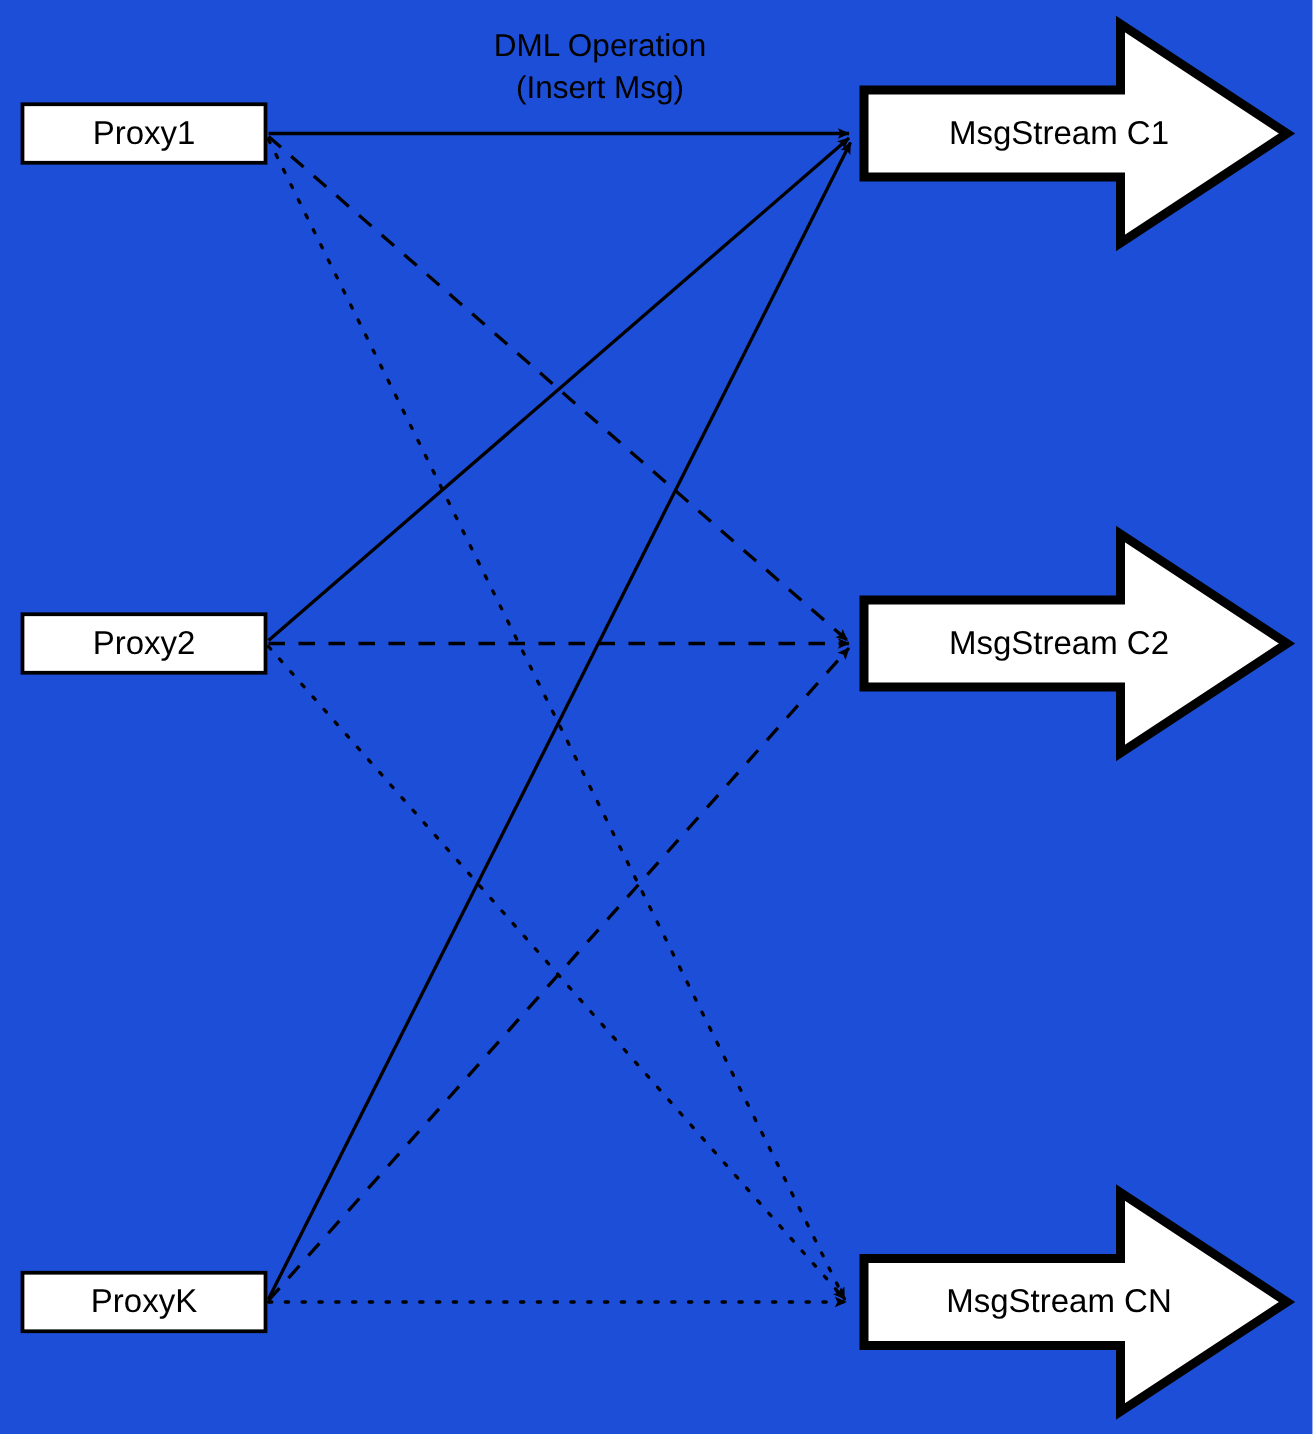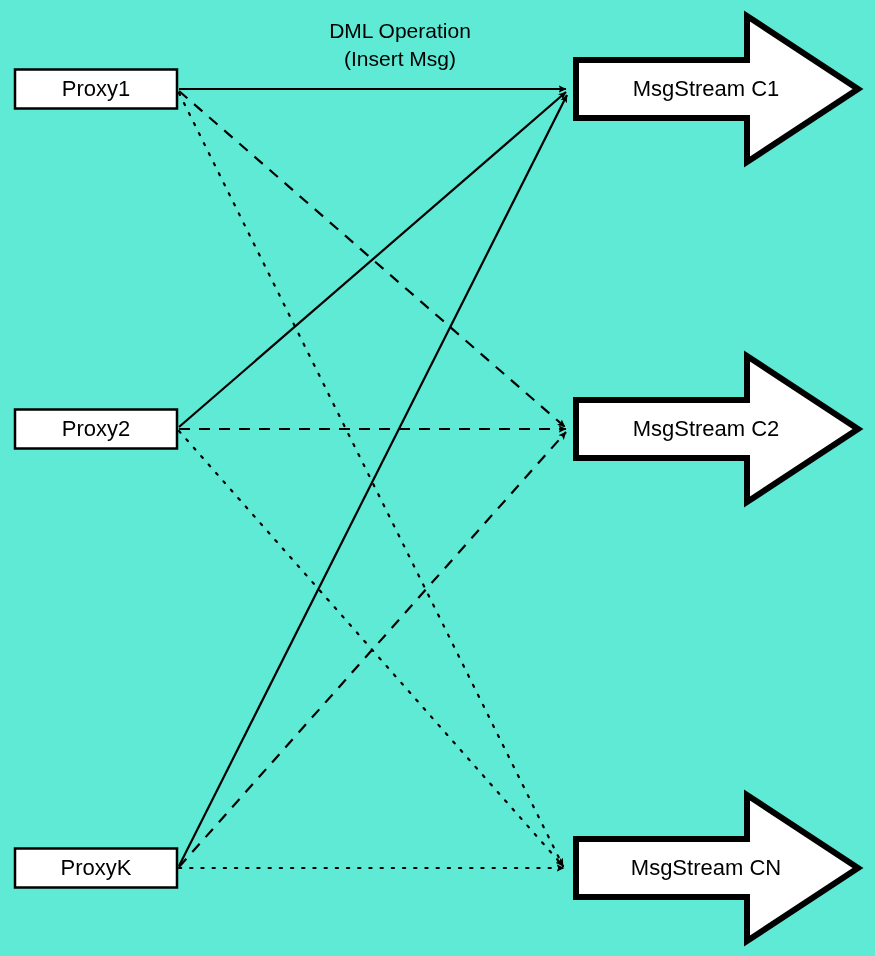--- a/index.html
+++ b/index.html
@@ -7,21 +7,21 @@
     padding: 0;
     background: #ffffff;
   }
   body {
     font-family: "Liberation Sans", sans-serif;
   }
   #diagram-root {
     position: relative;
     width: 875px;
     height: 956px;
-    background: #5eead4;
+    background: #1d4ed8;
     overflow: hidden;
   }
   #diagram-svg {
     position: absolute;
     top: 0;
     left: 0;
     width: 875px;
     height: 956px;
     display: block;
   }

